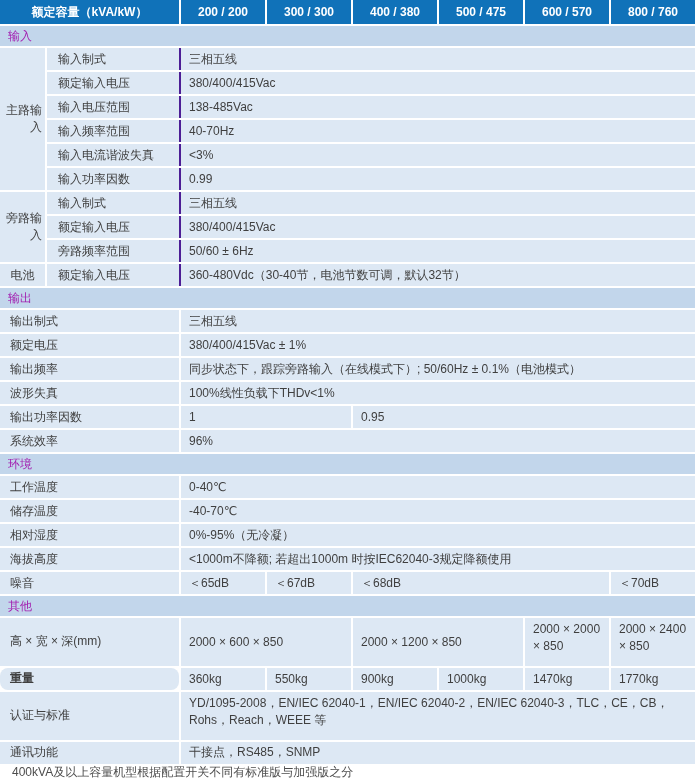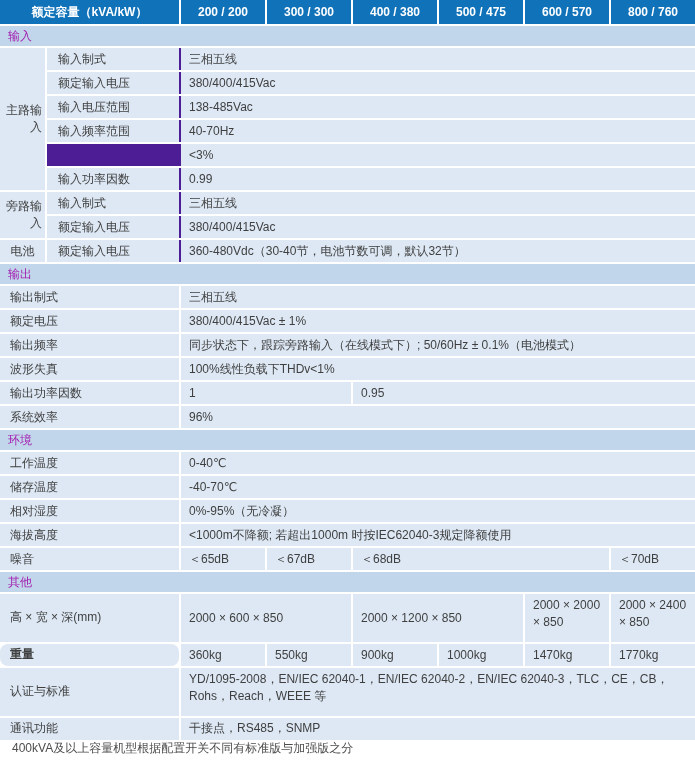--- a/index.html
+++ b/index.html
@@ -63,39 +63,44 @@
       </div>
       <div class="row2">
         <div class="cell lbl">输入电压范围</div>
         <div class="cell val">138-485Vac</div>
       </div>
       <div class="row2">
         <div class="cell lbl">输入频率范围</div>
         <div class="cell val">40-70Hz</div>
       </div>
       <div class="row2">
+        <div class="cell lbl">输入电流谐波失真</div>
         <div class="cell val">&lt;3%</div>
       </div>
       <div class="row2">
         <div class="cell lbl">输入功率因数</div>
         <div class="cell val">0.99</div>
       </div>
     </div>
   </div>
 
   <div class="group-block">
     <div class="group-cell">旁路输入</div>
     <div class="group-rows">
       <div class="row2">
         <div class="cell lbl">输入制式</div>
         <div class="cell val">三相五线</div>
       </div>
       <div class="row2">
         <div class="cell lbl">额定输入电压</div>
         <div class="cell val">380/400/415Vac</div>
+      </div>
+      <div class="row2">
+        <div class="cell lbl">旁路频率范围</div>
+        <div class="cell val">50/60 ± 6Hz</div>
       </div>
     </div>
   </div>
 
   <div class="group-block">
     <div class="group-cell">电池</div>
     <div class="group-rows">
       <div class="row2">
         <div class="cell lbl">额定输入电压</div>
         <div class="cell val">360-480Vdc（30-40节，电池节数可调，默认32节）</div>

